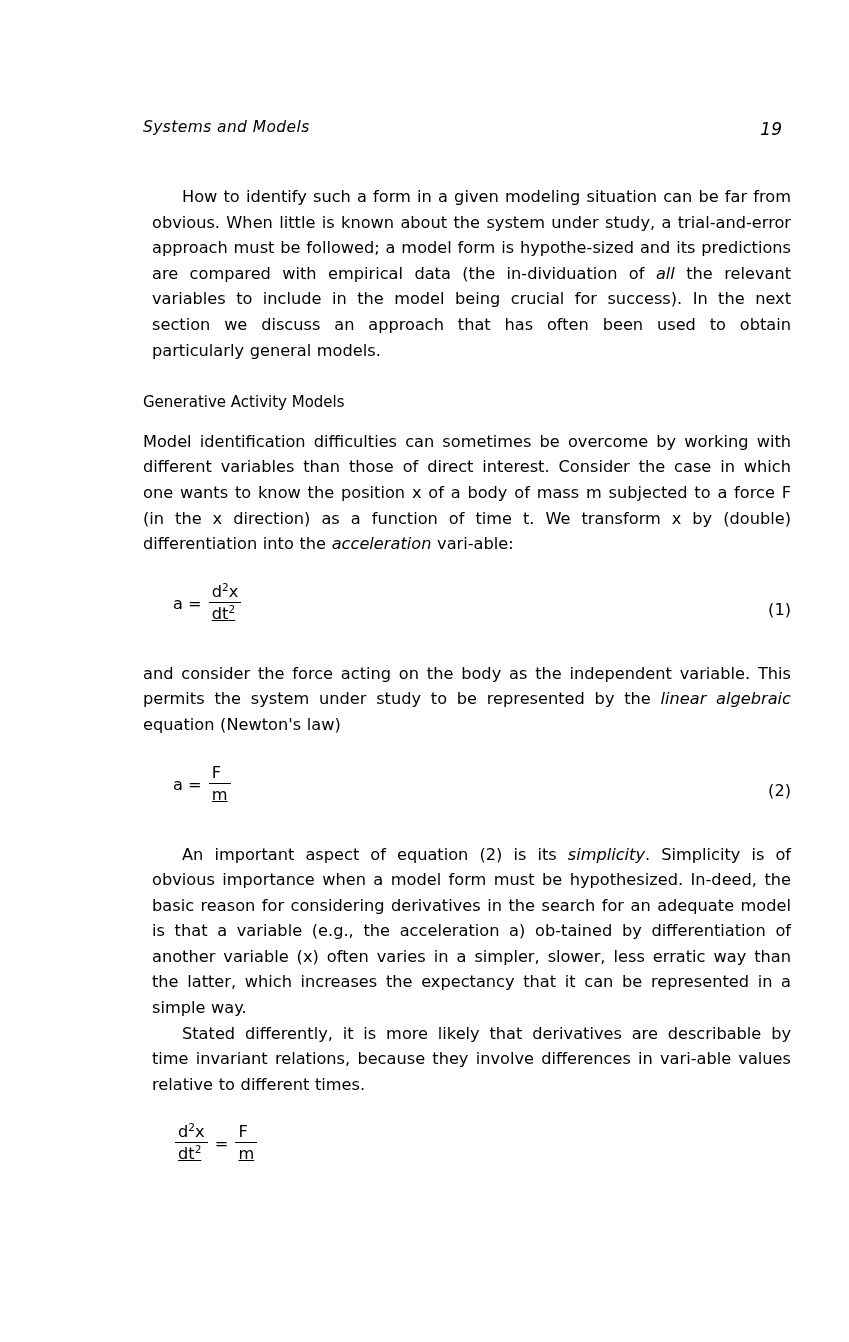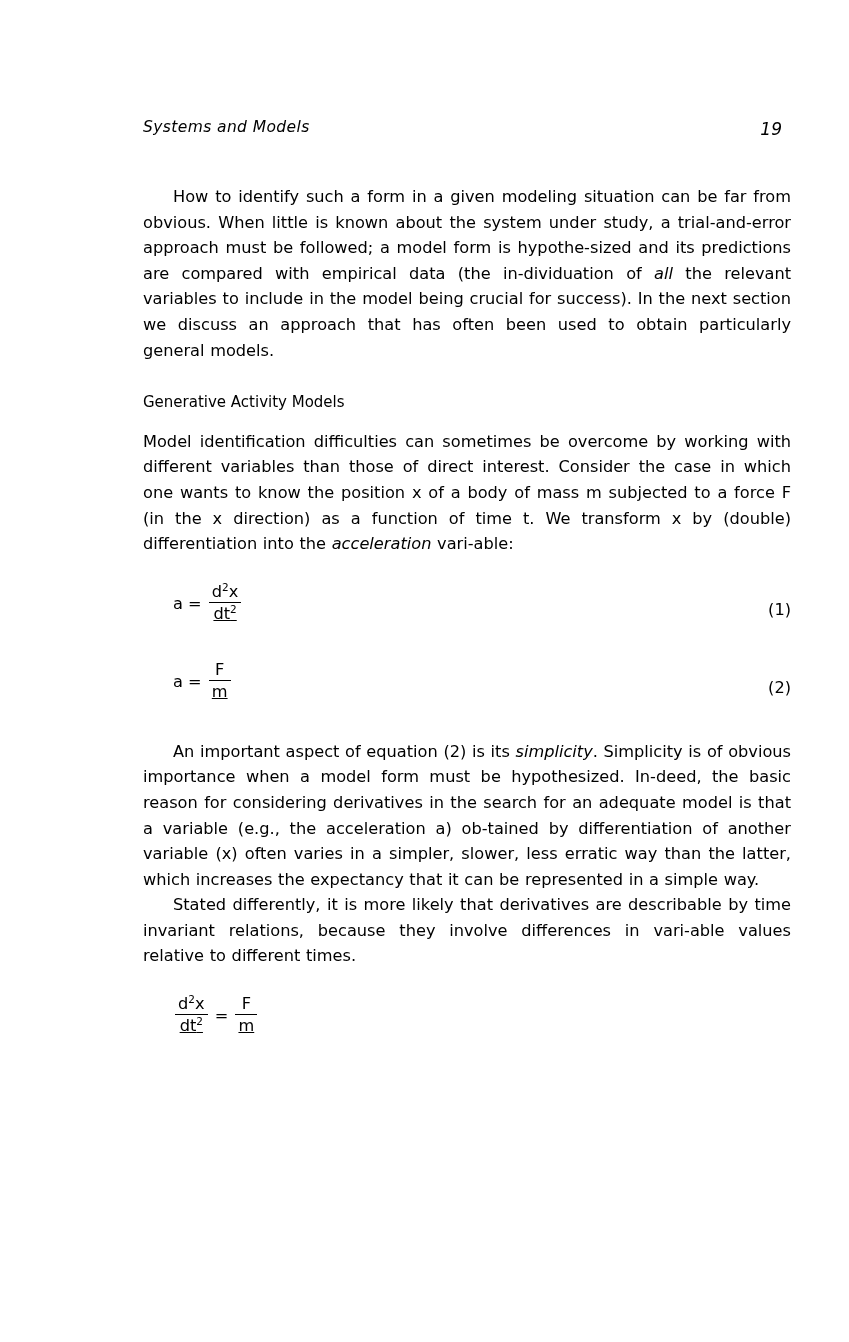--- a/index.html
+++ b/index.html
@@ -50,20 +50,21 @@
     margin: 0;
     font-size: 16.2px;
     line-height: 25.6px;
     text-align: justify;
     text-align-last: left;
     word-spacing: 0.5px;
     hyphens: manual;
   }
   p.indent {
     text-indent: 30px;
+    margin-left: 9px;
   }
   .section-head {
     margin: 27px 0 13px 0;
     font-size: 15px;
     line-height: 25.6px;
   }
   em, .ital {
     font-style: italic;
   }
   
@@ -81,21 +82,21 @@
   .eqn-num {
     position: absolute;
     right: 0;
     top: 50%;
     transform: translateY(-50%);
     font-size: 16.2px;
   }
   .frac {
     display: inline-block;
     vertical-align: middle;
-    text-align: center;
+    text-align: left;
     margin: 0 2px;
     position: relative;
     top: -1px;
   }
   .frac .num {
     display: block;
     padding: 0 3px 1px 3px;
     border-bottom: 1px solid #000;
     font-size: 16.2px;
     line-height: 19px;
@@ -143,20 +144,21 @@
       <span class="eqn-body">
         <span class="eq-lhs">a =</span>
         <span class="frac">
           <span class="num"><span>d</span><sup class="exp">2</sup><span>x</span></span>
           <span class="den"><span>dt</span><sup class="exp">2</sup></span>
         </span>
       </span>
       <span class="eqn-num">(1)</span>
     </div>
 
+    <p class="para"><span>and consider the force acting on the body as the independent variable. This permits the system under study to be represented by the </span><em>linear algebraic</em><span> equation (Newton's law)</span></p>
 
     <div class="eqn-block">
       <span class="eqn-body">
         <span class="eq-lhs">a =</span>
         <span class="frac">
           <span class="num">F</span>
           <span class="den">m</span>
         </span>
       </span>
       <span class="eqn-num">(2)</span>

